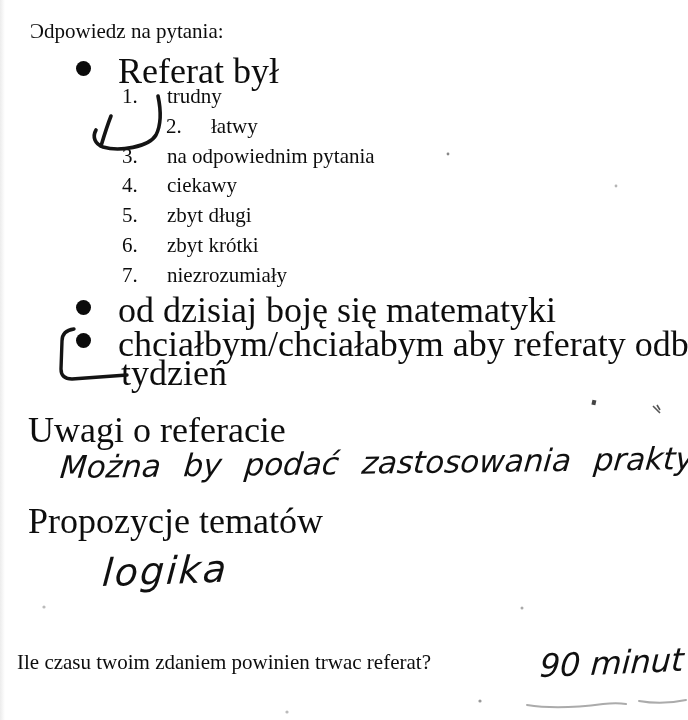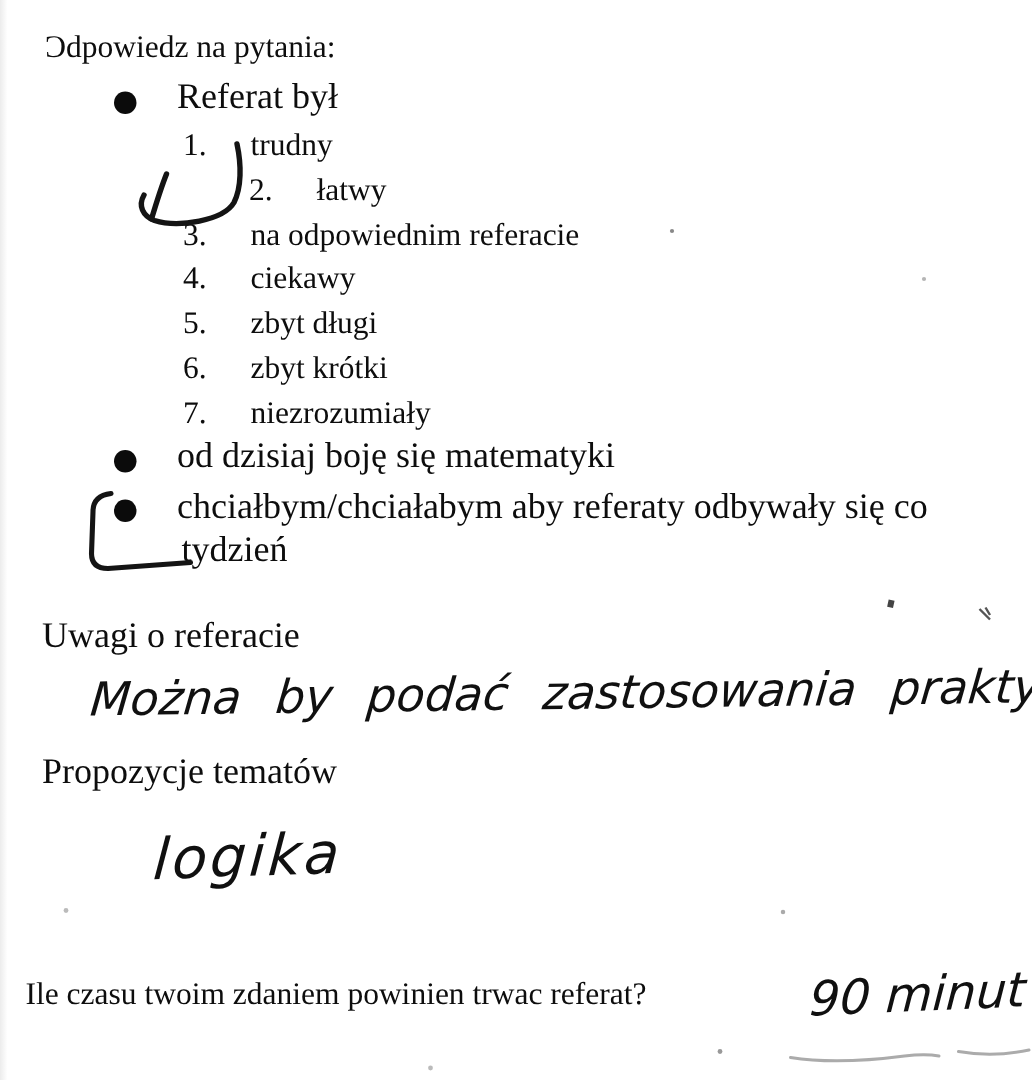--- a/index.html
+++ b/index.html
@@ -9,21 +9,21 @@
     background:#ffffff;
     overflow:hidden;
     font-family:"Liberation Serif","DejaVu Serif",serif;
     color:#0d0d0d;
   }
   .page::before{
     content:"";position:absolute;left:0;top:0;bottom:0;width:5px;
     background:linear-gradient(to right,#ececec,#ffffff);
   }
   .line{position:absolute;white-space:nowrap;line-height:1.05;}
-  .serif28{font-size:24px;}
+  .serif28{font-size:36px;}
   .serif27{font-size:21px;}
   .bullet-dot{
     position:absolute;left:76px;width:15px;height:15px;border-radius:50%;
     background:#0b0b0b;
   }
   .opt{position:absolute;left:122px;white-space:nowrap;font-size:21px;}
   .opt .num{display:inline-block;width:45px;}
   .hand{
     position:absolute;white-space:nowrap;
     font-family:"DejaVu Sans",sans-serif;font-style:italic;color:#101010;
@@ -46,21 +46,21 @@
   <span class="bullet-dot" style="top:61px;"></span>
   <div class="line serif28" style="left:118px;top:53px;">Referat był</div>
 
   <div class="opt" style="top:84px;">
     <span class="num">1.</span><span>trudny</span>
   </div>
   <div class="opt" style="top:114px;margin-left:44px;">
     <span class="num">2.</span><span>łatwy</span>
   </div>
   <div class="opt" style="top:144px;">
-    <span class="num">3.</span><span>na odpowiednim referacie</span>
+    <span class="num">3.</span><span>na odpowiednim pytania</span>
   </div>
   <div class="opt" style="top:173px;">
     <span class="num">4.</span><span>ciekawy</span>
   </div>
   <div class="opt" style="top:203px;">
     <span class="num">5.</span><span>zbyt długi</span>
   </div>
   <div class="opt" style="top:233px;">
     <span class="num">6.</span><span>zbyt krótki</span>
   </div>

